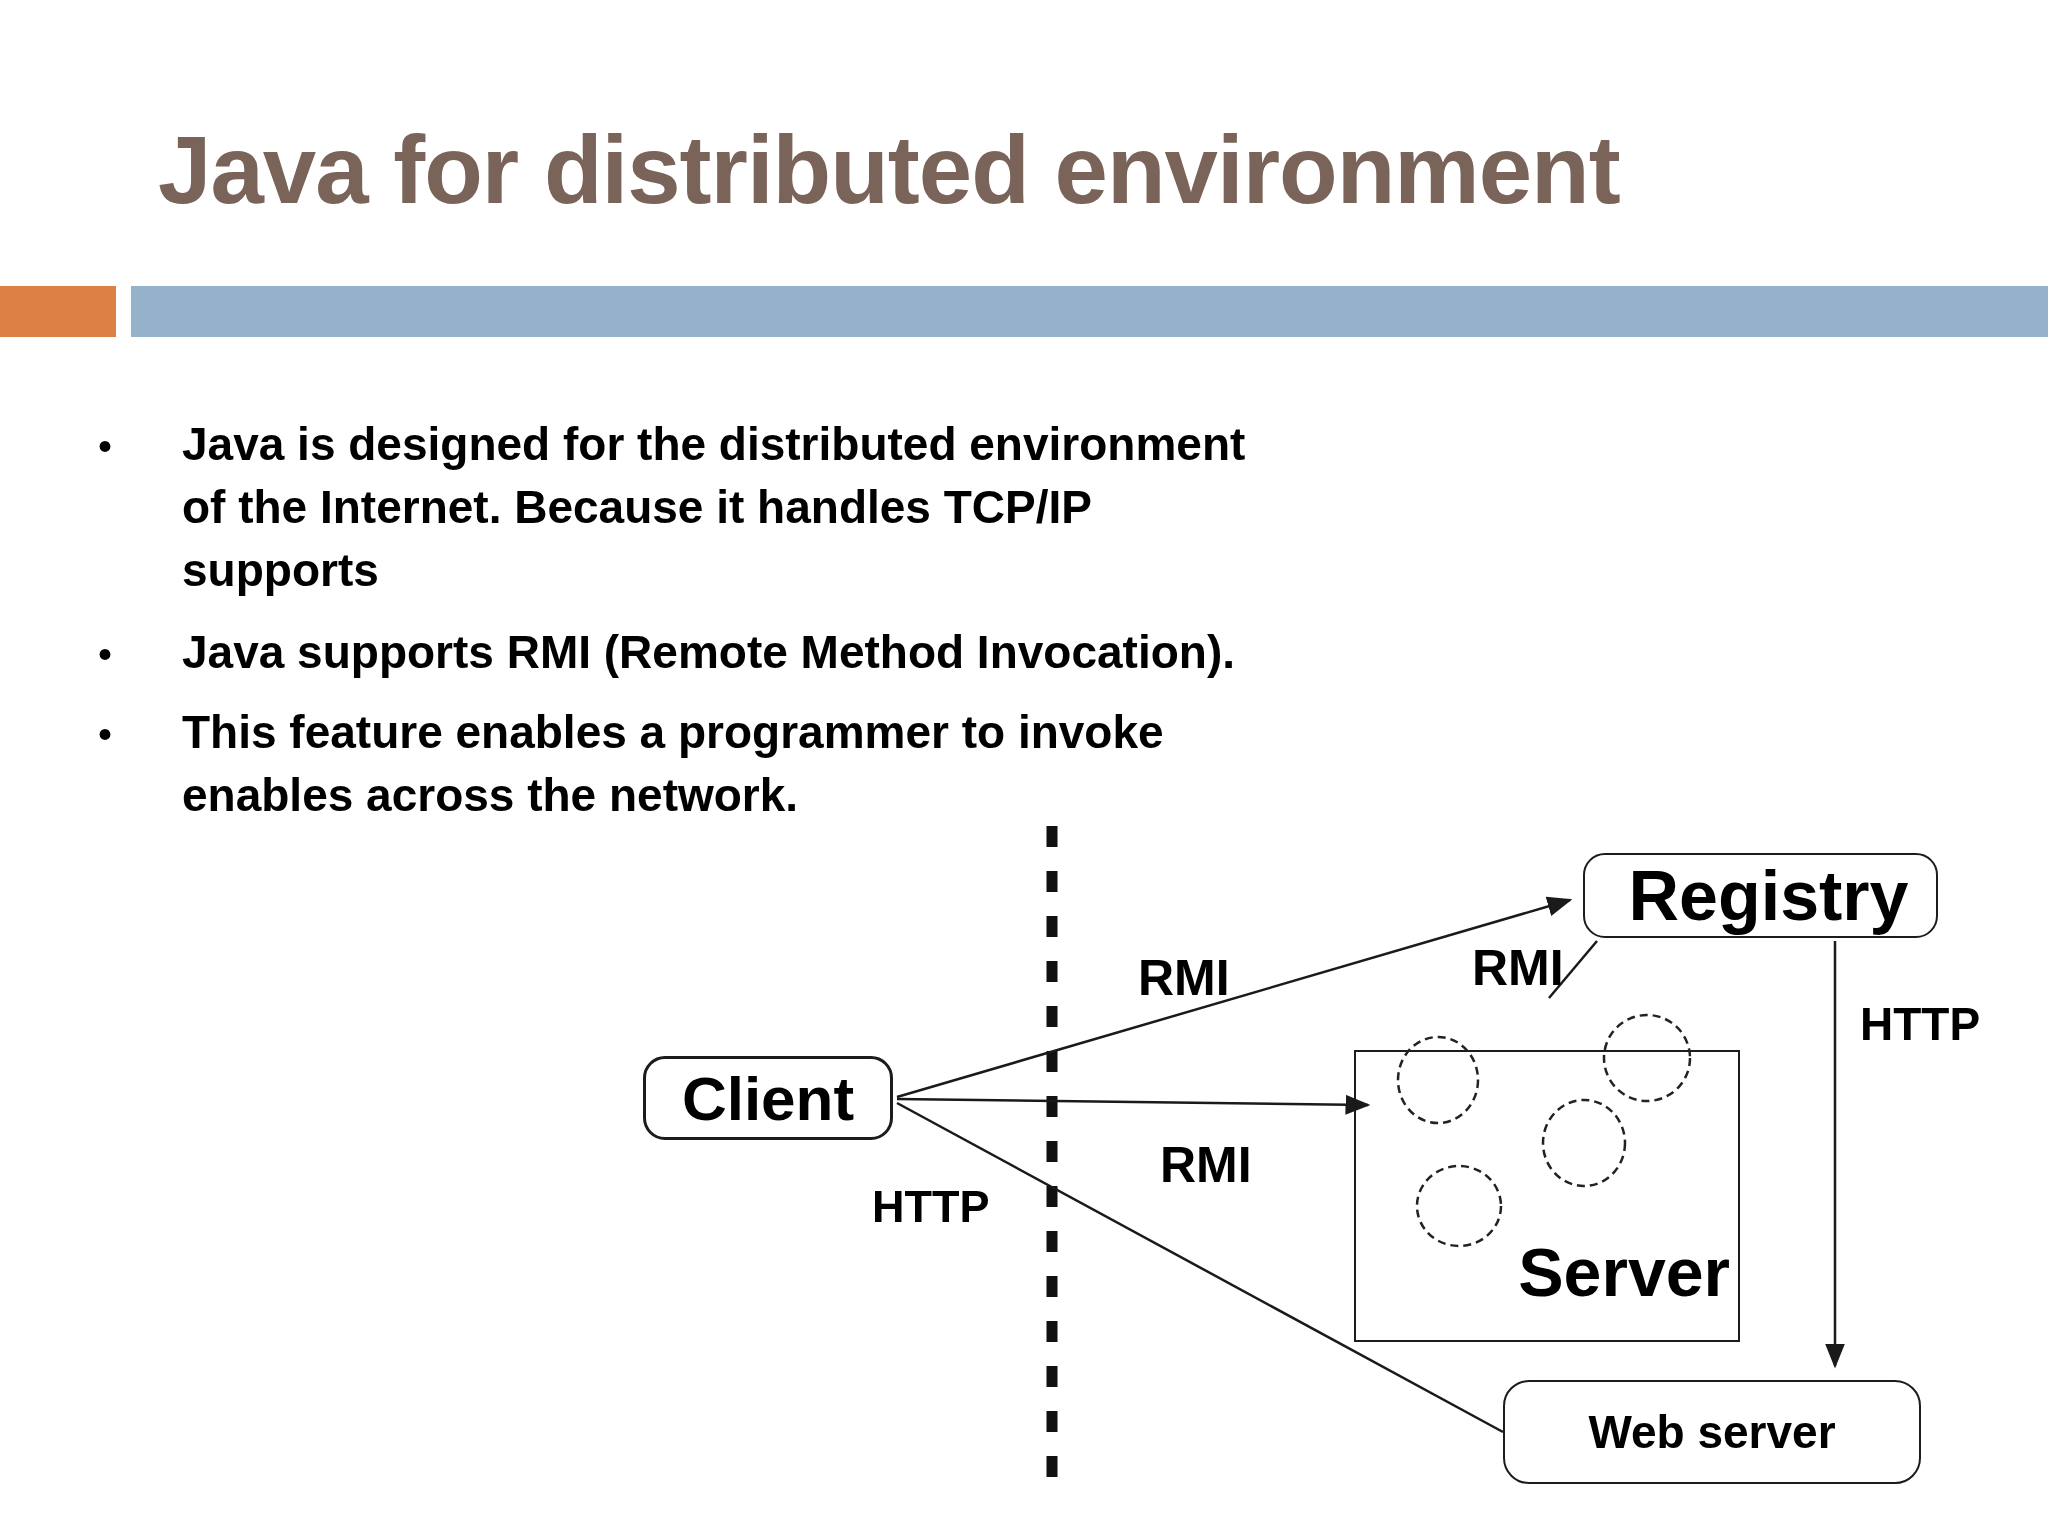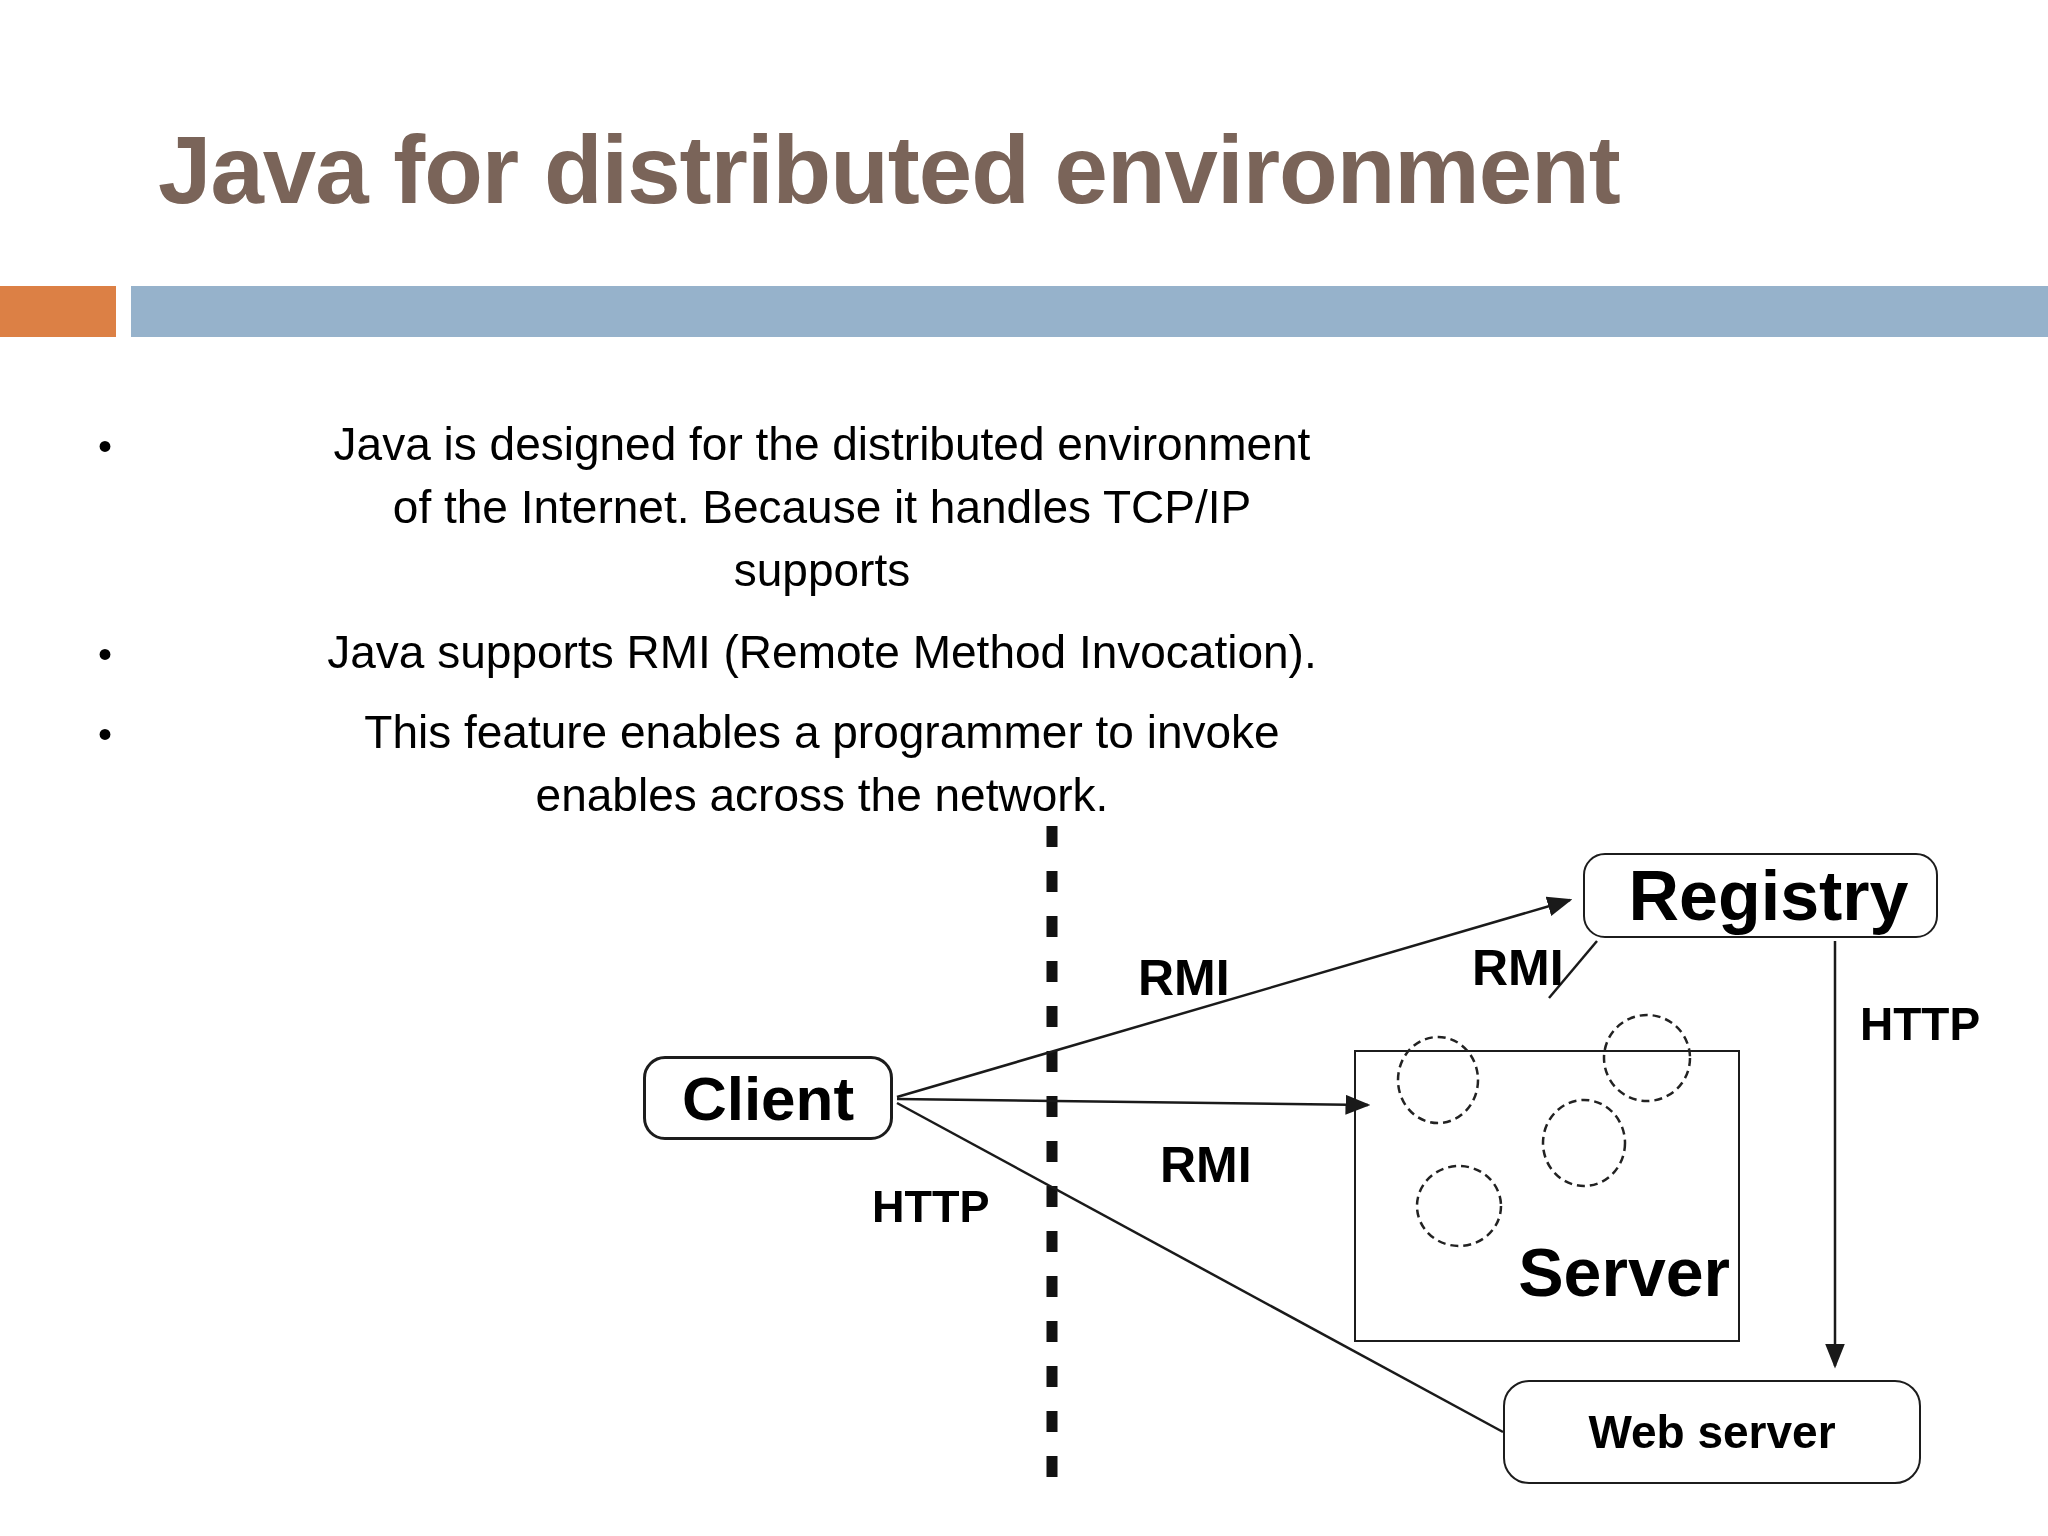--- a/index.html
+++ b/index.html
@@ -3,21 +3,20 @@
 <meta charset="utf-8">
 <style>
   html, body { margin: 0; padding: 0; background: #ffffff; }
   .slide {
     position: relative;
     width: 2048px;
     height: 1536px;
     background: #ffffff;
     overflow: hidden;
     font-family: "Liberation Sans", sans-serif;
-    text-align: center;
   }
 
   
   .title {
     position: absolute;
     left: 158px;
     top: 122px;
     font-size: 96px;
     line-height: 96px;
     font-weight: bold;
@@ -49,21 +48,21 @@
     line-height: 63px;
     color: #000000;
     padding-left: 84px;
   }
   .bullet .marker {
     position: absolute;
     left: 0;
     top: 2px;
     font-size: 40px;
   }
-  .bullet .line { display: block; white-space: nowrap; }
+  .bullet .line { display: block; white-space: nowrap; font-weight: bold; }
   .bullet-1 { top: 413px; }
   .bullet-2 { top: 621px; }
   .bullet-3 { top: 701px; }
 
   
   .node {
     position: absolute;
     box-sizing: border-box;
     background: #ffffff;
     border: 2.5px solid #1c1c1c;

